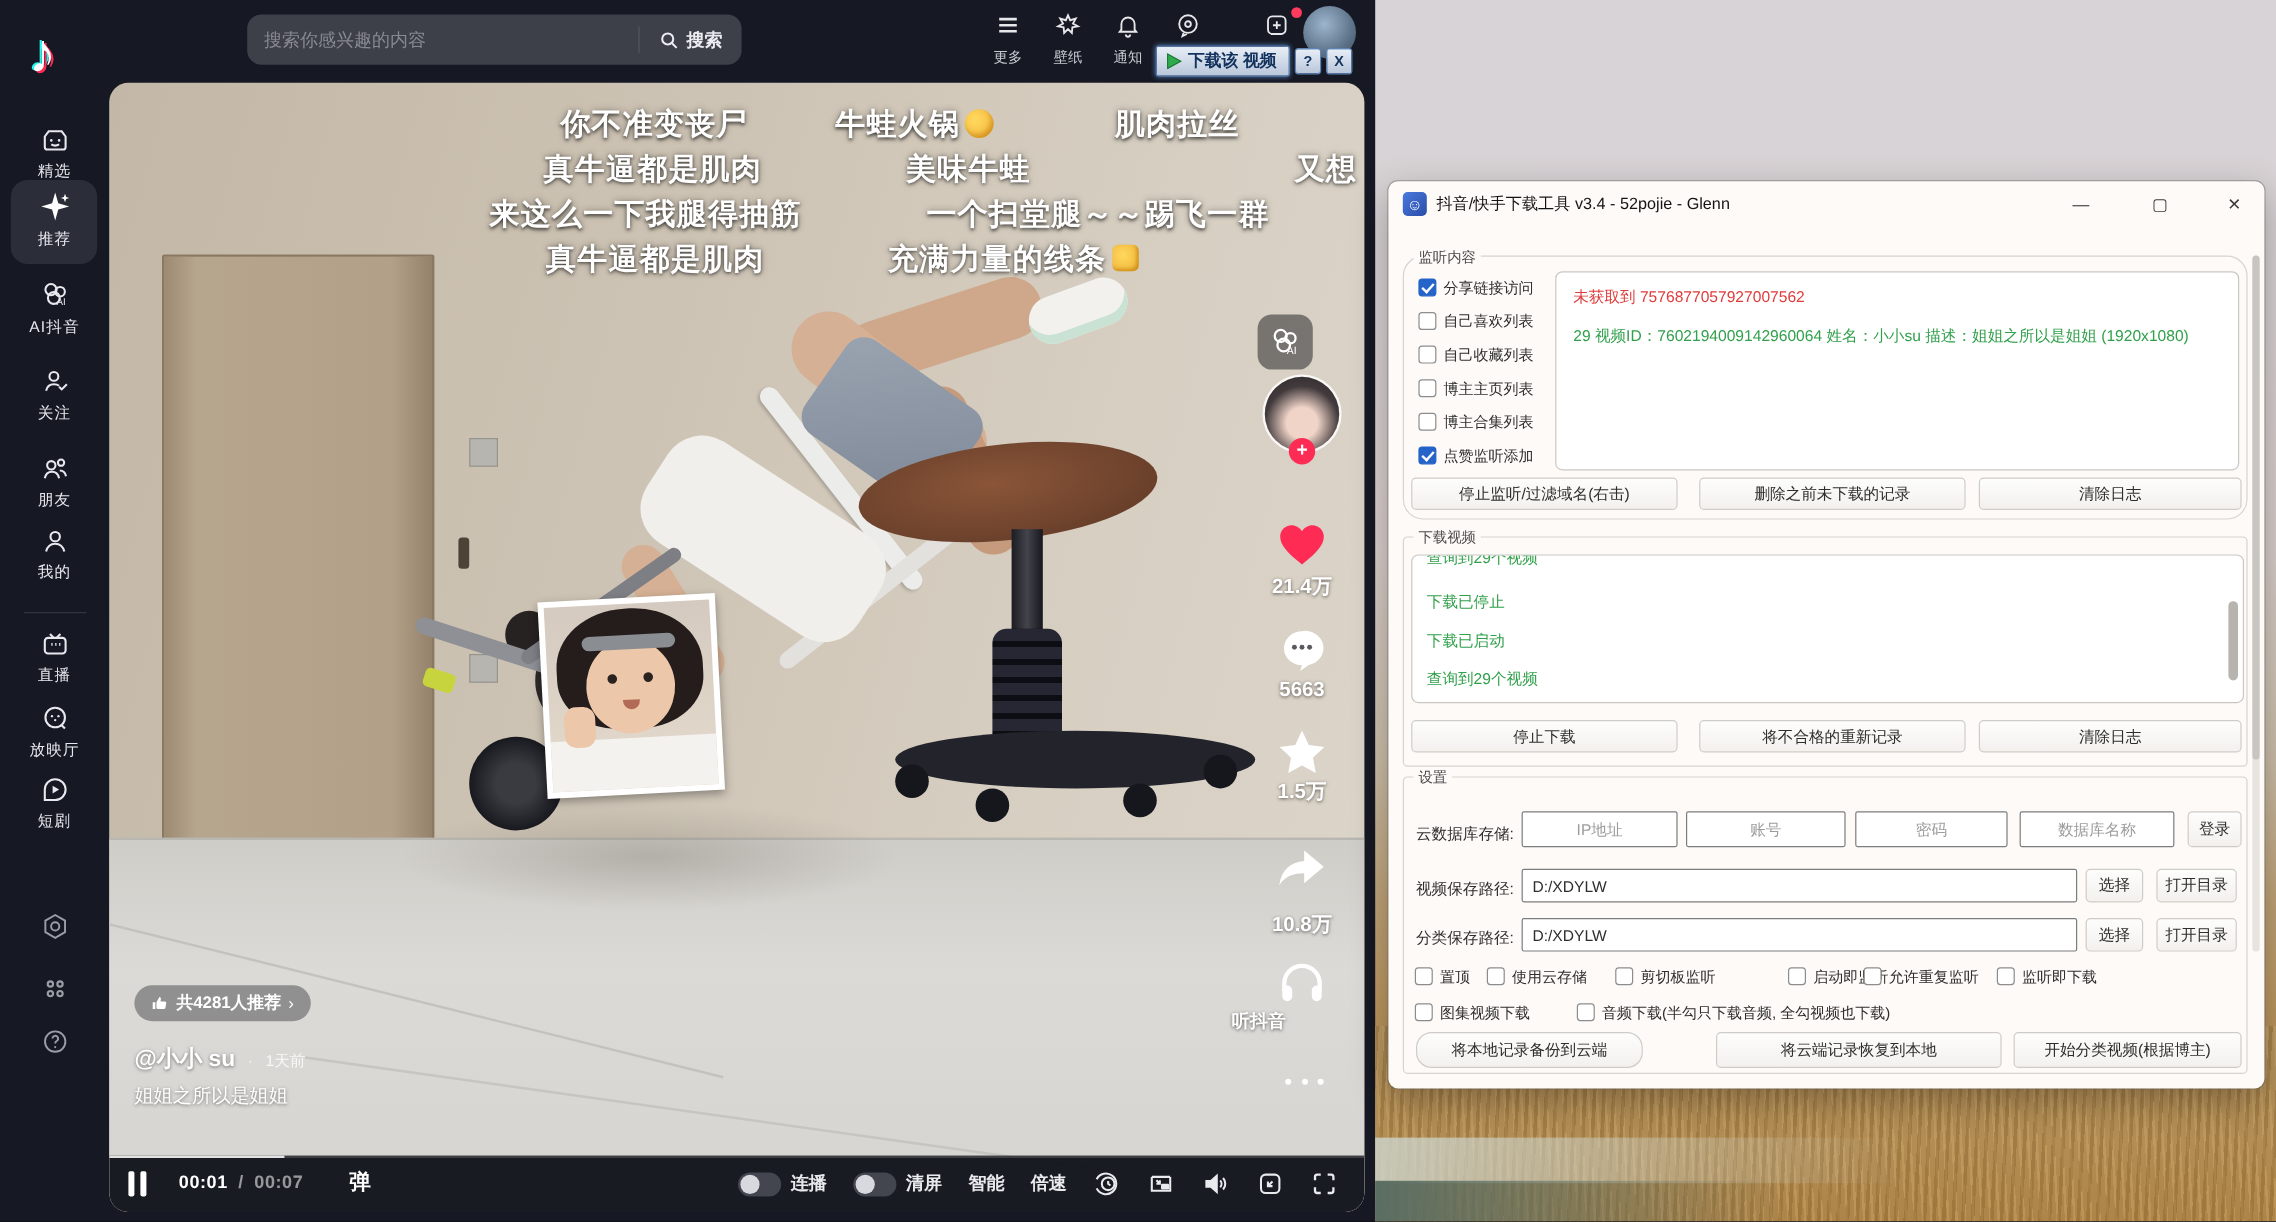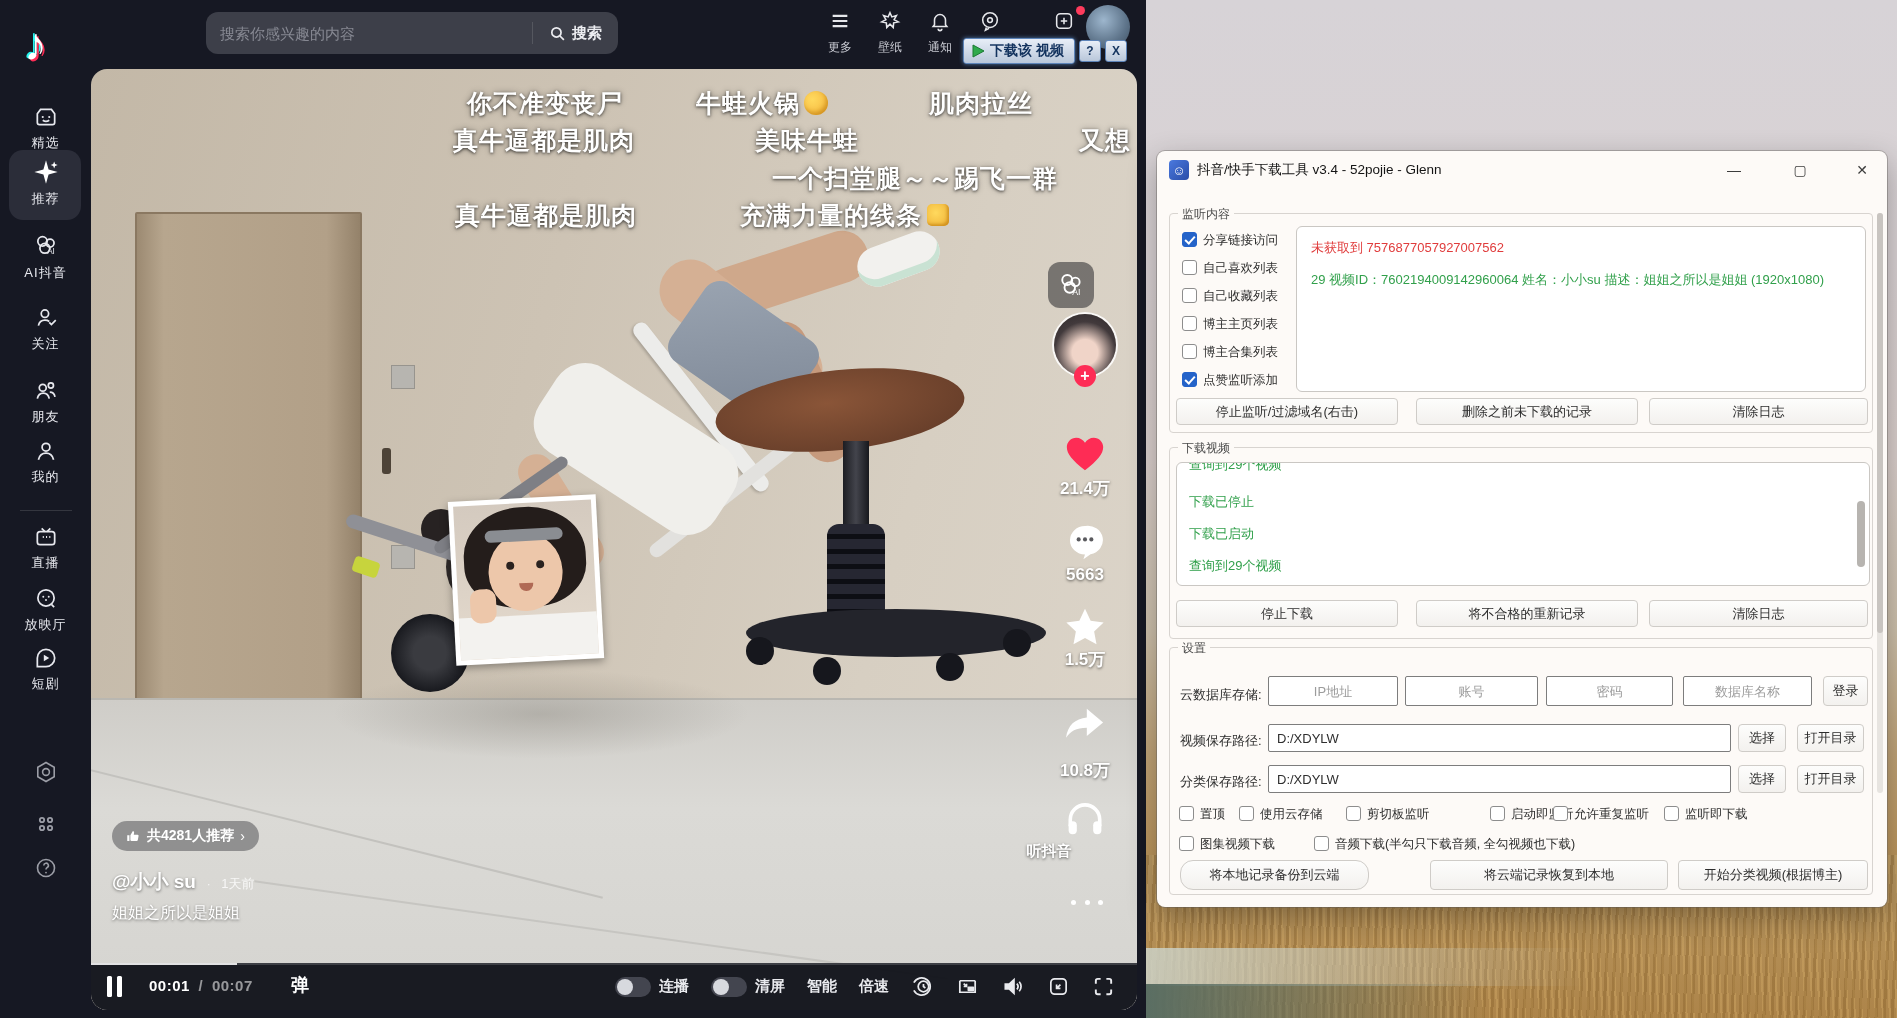--- a/index.html
+++ b/index.html
@@ -297,20 +297,21 @@
           </div>
         </div>
       </div>
 
       <div class="dan" style="left:376px;top:18px;"><span>你不准变丧尸</span></div>
       <div class="dan" style="left:605px;top:18px;"><span>牛蛙火锅</span><span class="emoji-face"></span></div>
       <div class="dan" style="left:838px;top:18px;"><span>肌肉拉丝</span></div>
       <div class="dan" style="left:362px;top:55px;"><span>真牛逼都是肌肉</span></div>
       <div class="dan" style="left:664px;top:55px;"><span>美味牛蛙</span></div>
       <div class="dan" style="left:988px;top:55px;"><span>又想</span></div>
+      <div class="dan" style="left:317px;top:93px;"><span>来这么一下我腿得抽筋</span></div>
       <div class="dan" style="left:681px;top:93px;"><span>一个扫堂腿～～踢飞一群</span></div>
       <div class="dan" style="left:364px;top:130px;"><span>真牛逼都是肌肉</span></div>
       <div class="dan" style="left:649px;top:130px;"><span>充满力量的线条</span><span class="emoji-thumb"></span></div>
 
       <div class="abs" style="left:957px;top:193px;width:46px;height:46px;border-radius:12px;background:rgba(40,40,44,.55);display:flex;align-items:center;justify-content:center;">
         <svg width="30" height="30" viewBox="0 0 24 24" fill="none" stroke="#fff" stroke-width="1.5">
             <circle cx="9" cy="8" r="4"></circle>
             <circle cx="15.5" cy="9.5" r="3.4"></circle>
             <circle cx="11" cy="14" r="4.2"></circle>
             <text x="13" y="20" font-size="7" fill="#fff" stroke="none" font-family="sans-serif">AI</text>
@@ -440,21 +441,21 @@
 
   <div id="tool">
     <div class="titlebar">
       <div class="title-ic">☺</div>
       <div class="title-tx">抖音/快手下载工具 v3.4 - 52pojie - Glenn</div>
     </div>
     <div class="winbtn" style="left:562px;">—</div>
     <div class="winbtn" style="left:628px;">▢</div>
     <div class="winbtn" style="left:690px;">✕</div>
 
-    <div class="group" style="left:12px;top:62px;width:702px;height:218px;">
+    <div class="group" style="left:12px;top:62px;width:702px;height:218px;border-radius:17px;">
       <div class="legend">监听内容</div>
       <div class="cbrow" style="left:12px;top:18px;"><span class="cb on"></span><span>分享链接访问</span></div>
       <div class="cbrow" style="left:12px;top:46px;"><span class="cb"></span><span>自己喜欢列表</span></div>
       <div class="cbrow" style="left:12px;top:74px;"><span class="cb"></span><span>自己收藏列表</span></div>
       <div class="cbrow" style="left:12px;top:102px;"><span class="cb"></span><span>博主主页列表</span></div>
       <div class="cbrow" style="left:12px;top:130px;"><span class="cb"></span><span>博主合集列表</span></div>
       <div class="cbrow" style="left:12px;top:158px;"><span class="cb on"></span><span>点赞监听添加</span></div>
 
       <div class="logbox" style="left:126px;top:12px;width:568px;height:164px;">
         <div class="logline-r" style="left:14px;top:12px;">未获取到 7576877057927007562</div>

